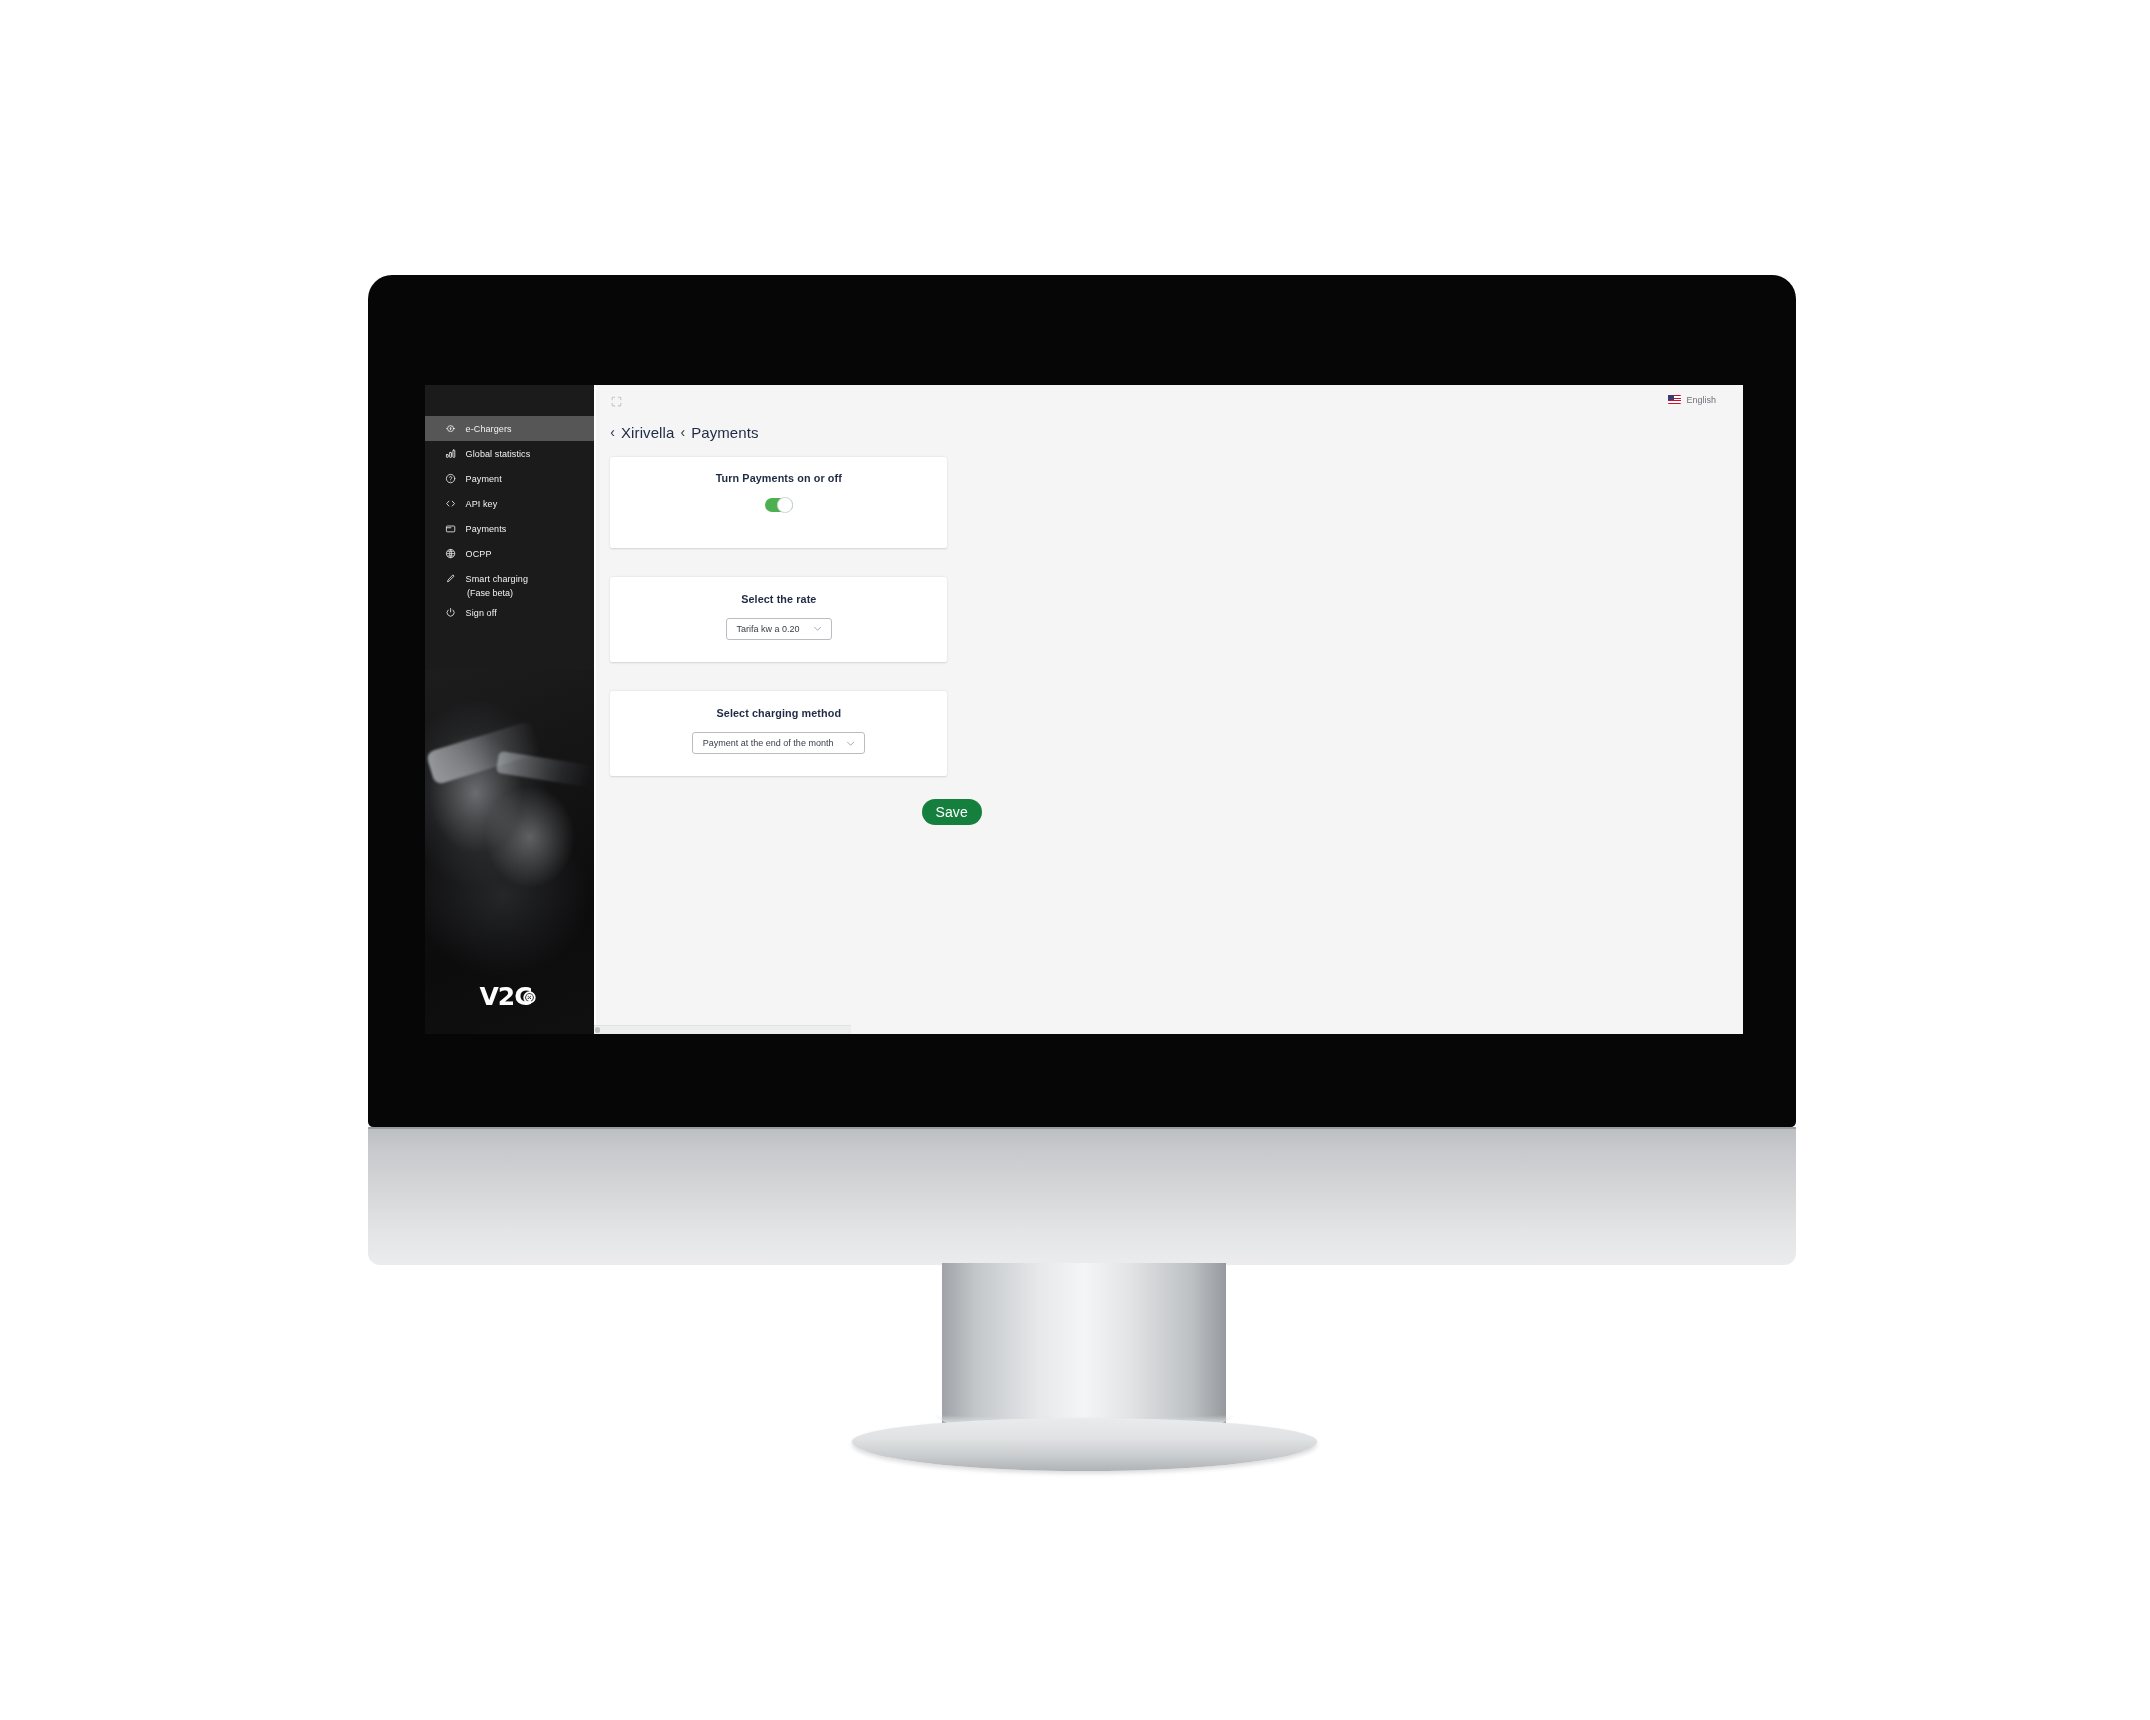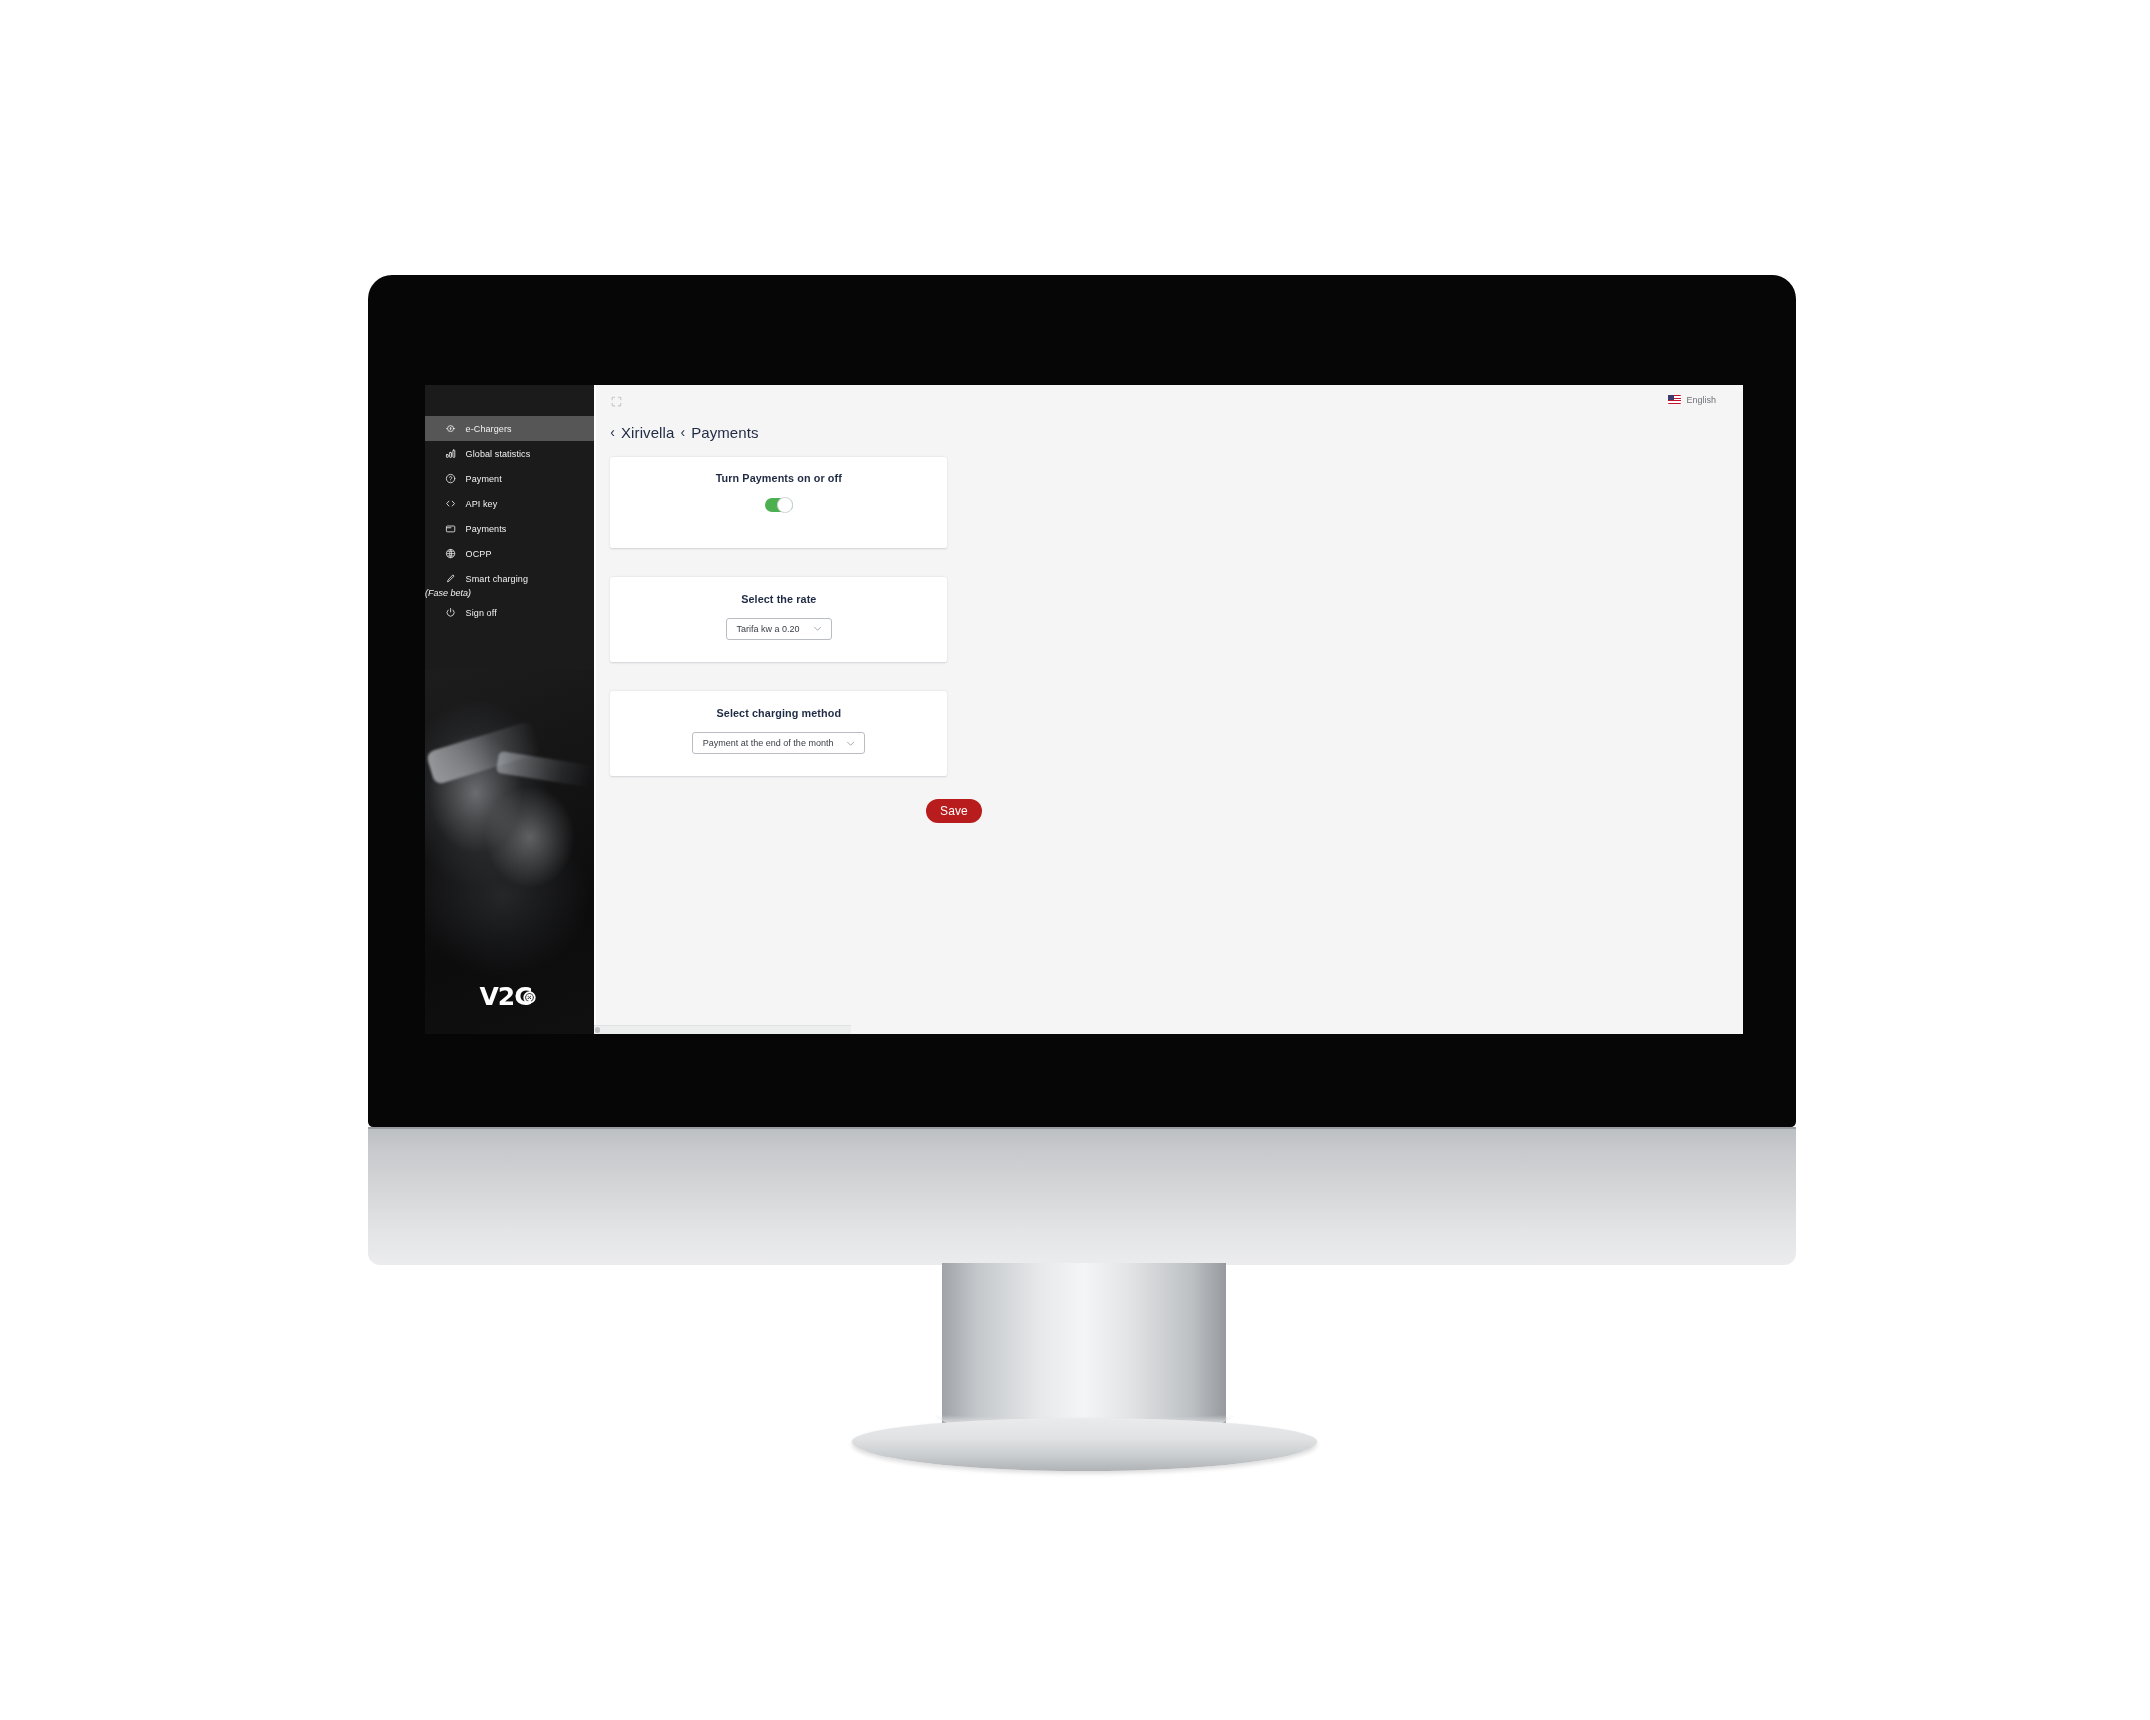--- a/index.html
+++ b/index.html
@@ -69,22 +69,22 @@
   .sb-top{height:31px;background:#1b1b1b;}
   .sb-items{position:relative;z-index:3;padding-top:0;}
   .sb-item{
     display:flex;align-items:center;gap:8.6px;height:25px;padding:0 0 0 20px;
     color:#f2f2f2;font-size:9px;letter-spacing:0.1px;white-space:nowrap;
   }
   .sb-item.active{background:rgba(255,255,255,.26);}
   .sb-ico{width:12px;height:12px;flex:0 0 12px;display:flex;align-items:center;justify-content:center;color:#eaeaea;}
   .sb-ico svg{width:11.2px;height:11.2px;display:block;}
   .sb-sub{
-    color:#f2f2f2;font-size:9px;margin-top:-2.6px;margin-bottom:1.7px;
-    position:relative;z-index:3;font-style:italic;
+    color:#f2f2f2;font-size:9px;padding-left:42px;margin-top:-2.6px;margin-bottom:1.7px;
+    position:relative;z-index:3;
   }
   .sb-logo{
     position:absolute;left:0;bottom:25px;width:169px;text-align:center;z-index:4;
   }
   .sb-logo .mark{display:inline-flex;align-items:center;gap:0.9px;}
   .sb-logo .txt{
     color:#fff;font-size:25px;font-weight:bold;letter-spacing:-1px;
     font-family:"DejaVu Sans",sans-serif;line-height:1;
   }
 
@@ -131,22 +131,22 @@
   .select{
     margin:13px auto 0;display:inline-flex;align-items:center;justify-content:space-between;
     gap:12px;border:0.9px solid #b9bdc2;background:#fff;border-radius:3px;
     padding:4.3px 7.7px 4.3px 9.5px;font-size:9px;color:#3b4049;white-space:nowrap;
   }
   .select .chev{width:11.2px;height:11.2px;flex:0 0 11.2px;color:#9aa0a6;}
   .select .chev svg{width:11.2px;height:11.2px;display:block;}
 
   .save-row{width:337px;padding-left:16.3px;margin-top:-6.9px;}
   .save-btn{
-    float:right;margin-right:-18px;background:#b91c1c;color:#fff;border:none;
-    border-radius:13.8px;padding:5.2px 13.8px;font-size:12px;letter-spacing:0.1px;
+    float:right;margin-right:-18px;background:#15803d;color:#fff;border:none;
+    border-radius:13.8px;padding:5.2px 13.8px;font-size:14px;letter-spacing:0.1px;
     font-family:"Liberation Sans",sans-serif;cursor:pointer;
   }
 
   .hscroll{
     position:absolute;left:0;bottom:0;width:257px;height:7.7px;background:#eceded;
     border-top:0.9px solid #e0e1e2;
   }
   .hscroll .thumb{position:absolute;left:0.9px;top:0.9px;width:5.2px;height:6px;background:#bfc2c5;border-radius:2.6px;}
   .vsep{position:absolute;left:0;top:0;width:1.7px;height:641px;background:#ffffff;opacity:.92;}
 </style>

